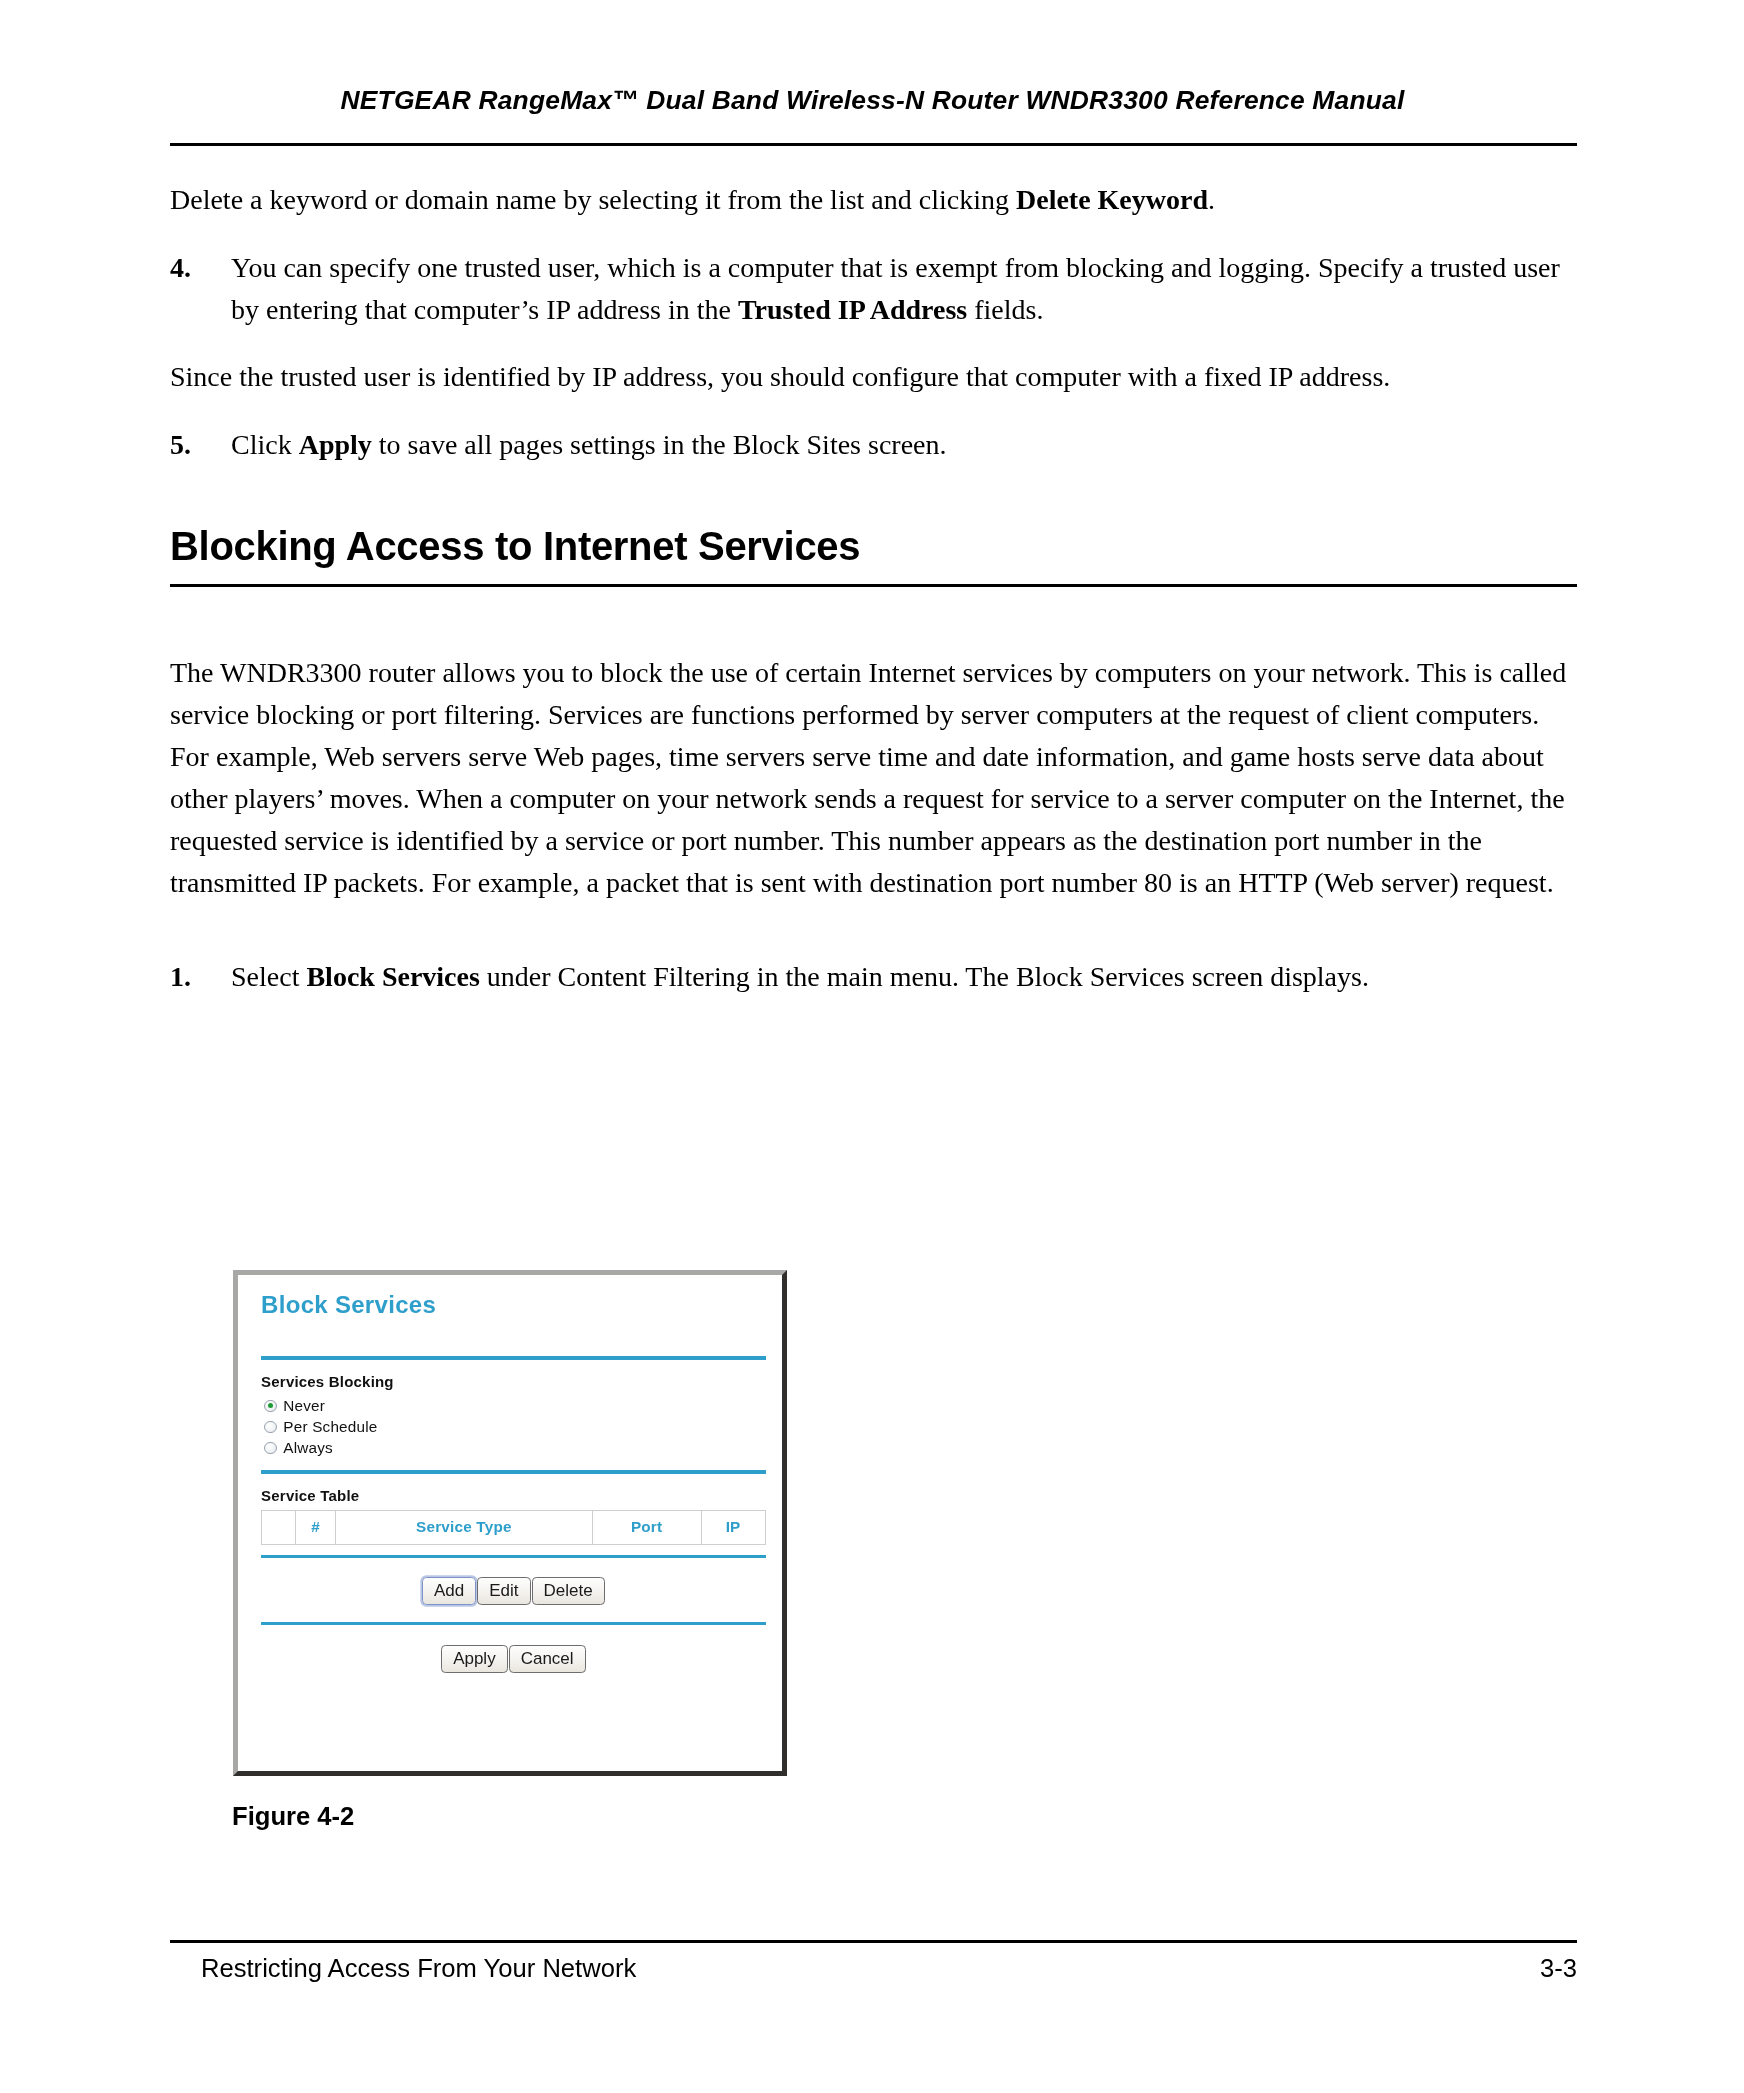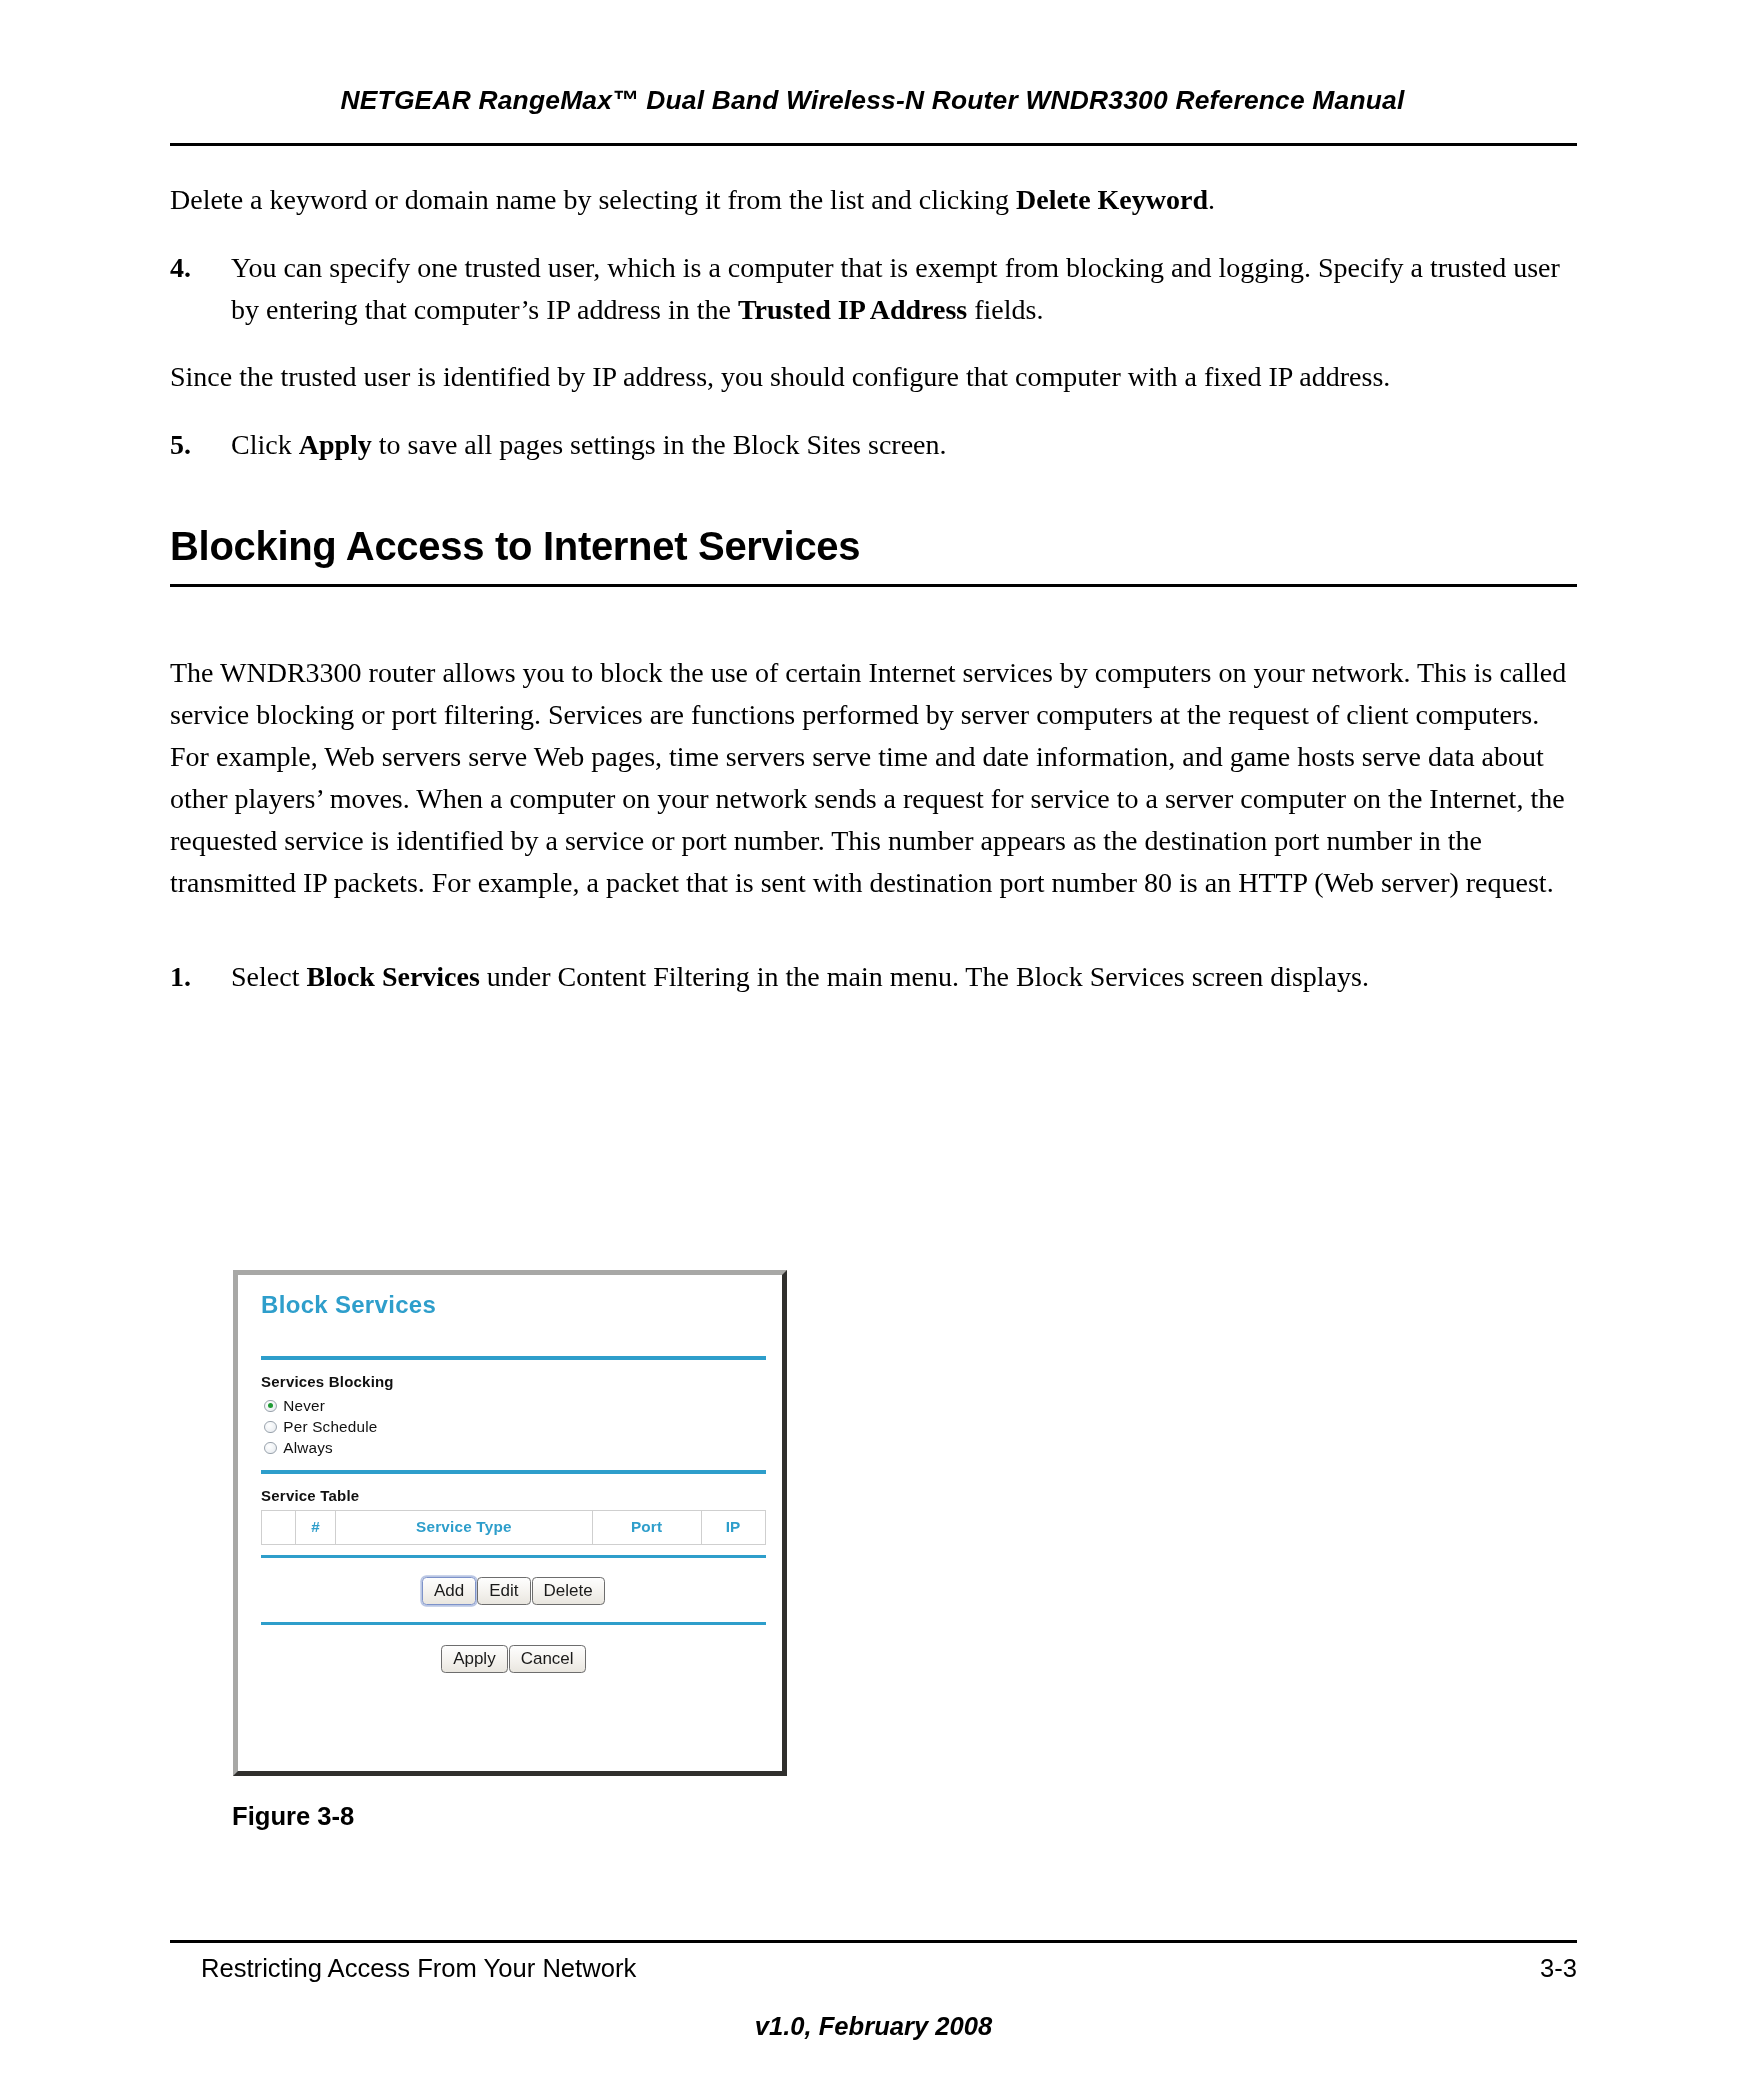--- a/index.html
+++ b/index.html
@@ -387,21 +387,20 @@
 
         <div class="btn-row" style="margin-top:20.4px">
           <button class="btn">Apply</button>
           <button class="btn">Cancel</button>
         </div>
 
       </div>
     </div>
   </div>
 
-  <div class="figure-caption">Figure 3-8</div>
+  <div class="figure-caption">Figure 4-2</div>
 
   <div class="footer-rule"></div>
   <div class="footer-left">Restricting Access From Your Network</div>
   <div class="footer-right">3-3</div>
-  <div class="footer-version">v1.0, February 2008</div>
 
 </div>
 
 
 </body></html>

